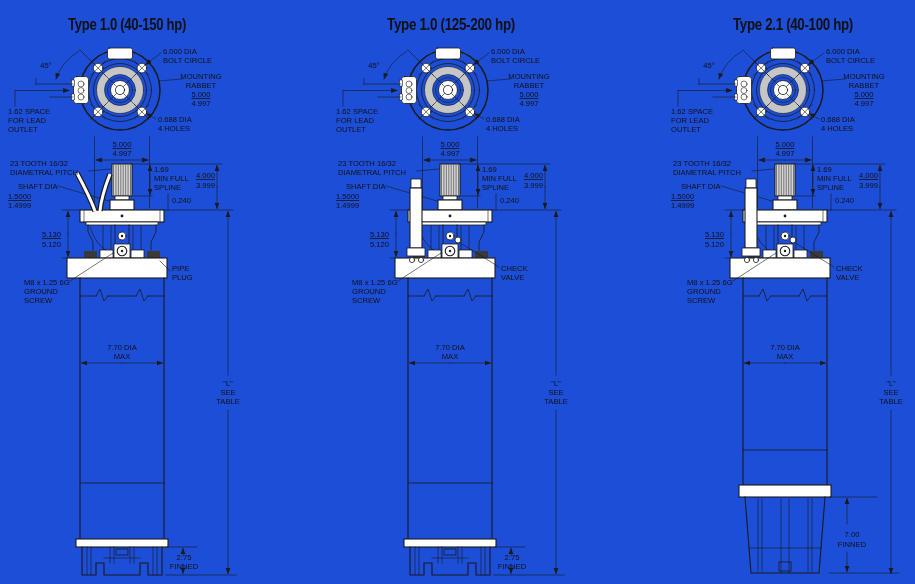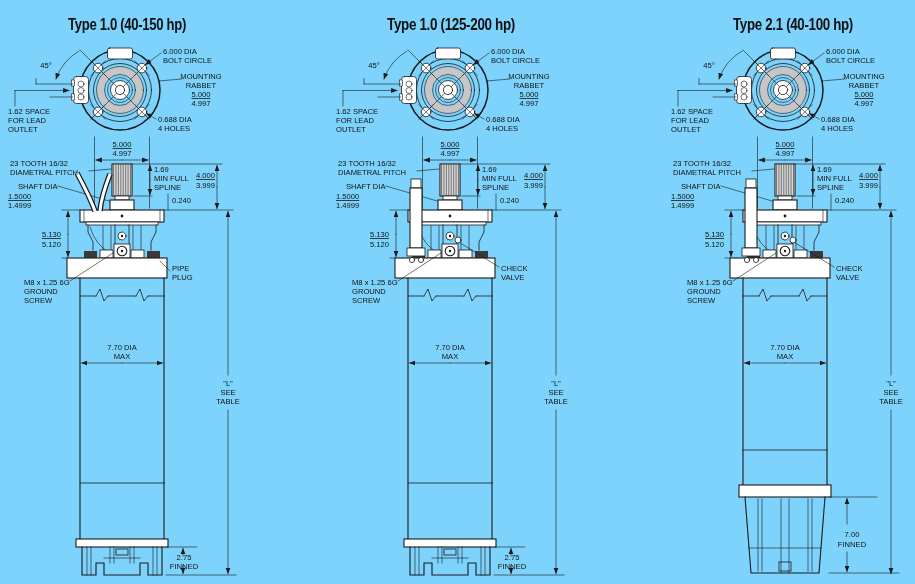--- a/index.html
+++ b/index.html
@@ -1,16 +1,16 @@
 <!DOCTYPE html>
 <html><head>
 <meta charset="utf-8">
 <style>
   html,body{margin:0;padding:0;background:#fff}
-  .stage{position:relative;width:915px;height:584px;background:#7dd3fc;overflow:hidden}
+  .stage{position:relative;width:915px;height:584px;background:#1d4ed8;overflow:hidden}
   svg{display:block}
   text{font-family:"Liberation Sans","DejaVu Sans",sans-serif;fill:#111}
   .lbl{font-size:7.6px}
   .ttl{font-size:16.5px;font-weight:700;letter-spacing:-.4px}
   .ln{stroke:#1a1a1a;fill:none;stroke-width:1.1;stroke-linecap:square}
   .th{stroke-width:1.5}
   .md{stroke-width:.8}
   .tn{stroke-width:.6}
   .wf{fill:#fff}
   .df{fill:#3a3a3a;stroke:none}

